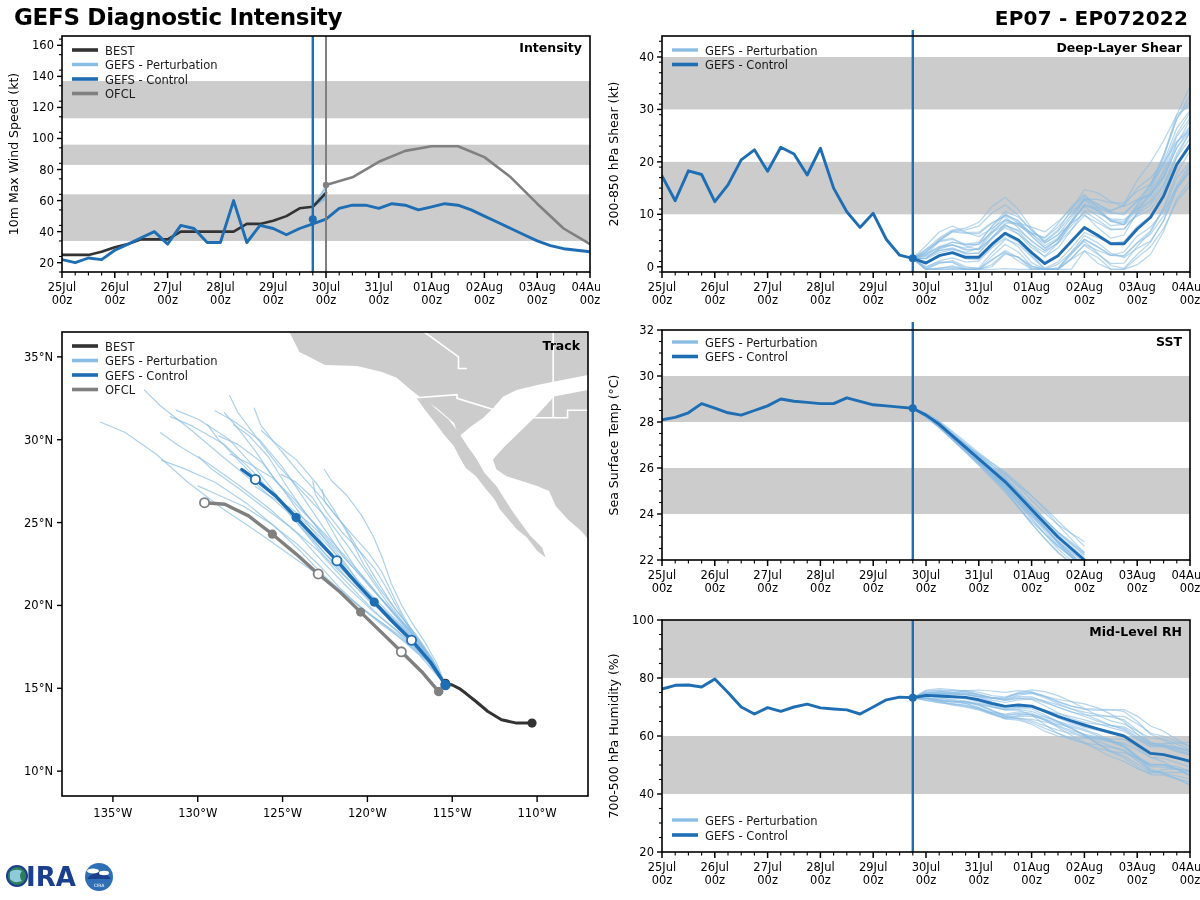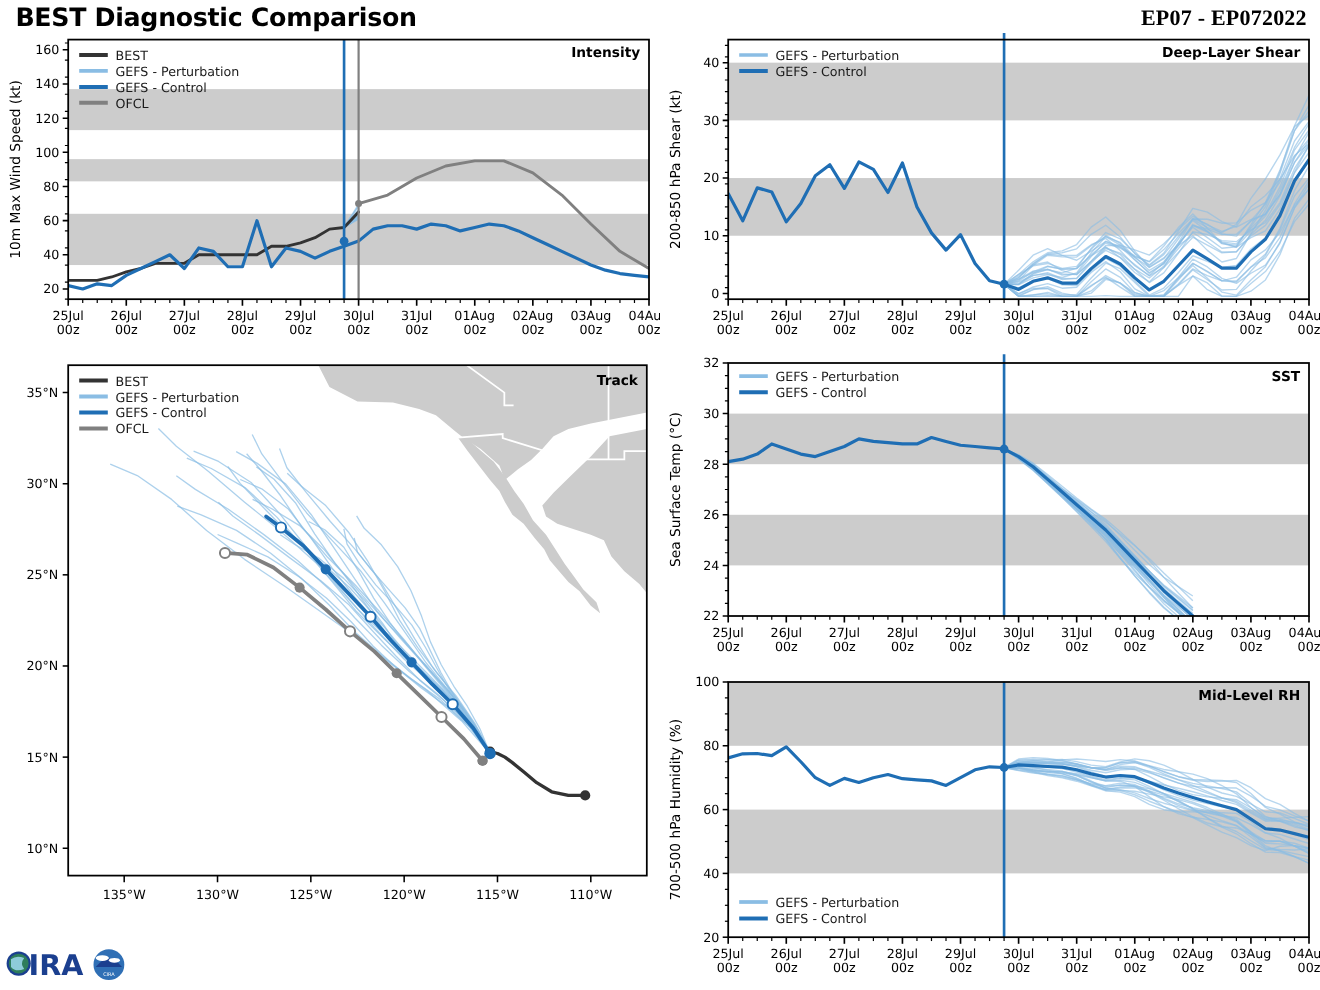--- a/index.html
+++ b/index.html
@@ -1,33 +1,33 @@
 <!DOCTYPE html>
 <html><head>
 <meta charset="utf-8">
 <style>
   html,body{margin:0;padding:0;background:#ffffff;}
   body{width:1200px;height:900px;position:relative;
        font-family:"DejaVu Sans","Liberation Sans",sans-serif;
        -webkit-font-smoothing:antialiased;}
   .abs{position:absolute;}
   #title{left:14px;top:4px;font-size:23px;font-weight:bold;color:#000;letter-spacing:-0.3px;}
-  #storm{right:12px;top:6px;font-size:20px;font-weight:bold;color:#000;letter-spacing:0.2px;font-family:Liberation Serif, serif;}
+  #storm{right:12px;top:6px;font-size:20px;font-weight:bold;color:#000;letter-spacing:0.2px;}
   .panel{position:absolute;}
   .panel svg{display:block;}
   .ptitle{font-size:12.5px;font-weight:bold;fill:#000;}
   .axlabel{font-size:12.5px;fill:#000;}
   .tick{font-size:11.5px;fill:#000;}
   .legtext{font-size:11.5px;fill:#1a1a1a;}
   #cira{left:4px;top:854px;width:116px;height:44px;}
 </style>
 </head>
 <body>
 
-<div class="abs" id="title">BEST Diagnostic Comparison</div>
+<div class="abs" id="title">GEFS Diagnostic Intensity</div>
 <div class="abs" id="storm">EP07 - EP072022</div>
 
 <div class="panel" id="panel-intensity" style="left:0;top:26px;width:600px;height:292px;">
     <svg width="600" height="292" viewBox="0 0 600 292">
       <clipPath id="panel-intensity-clip">
         <rect x="62" y="10" width="528" height="236"></rect>
       </clipPath>
       <rect x="62" y="10" width="528" height="236" fill="#fff"></rect>
       <rect x="62" y="168.36842105263156" width="528" height="46.57894736842107" fill="#cccccc"></rect>
       <rect x="62" y="118.68421052631578" width="528" height="20.18421052631578" fill="#cccccc"></rect>

